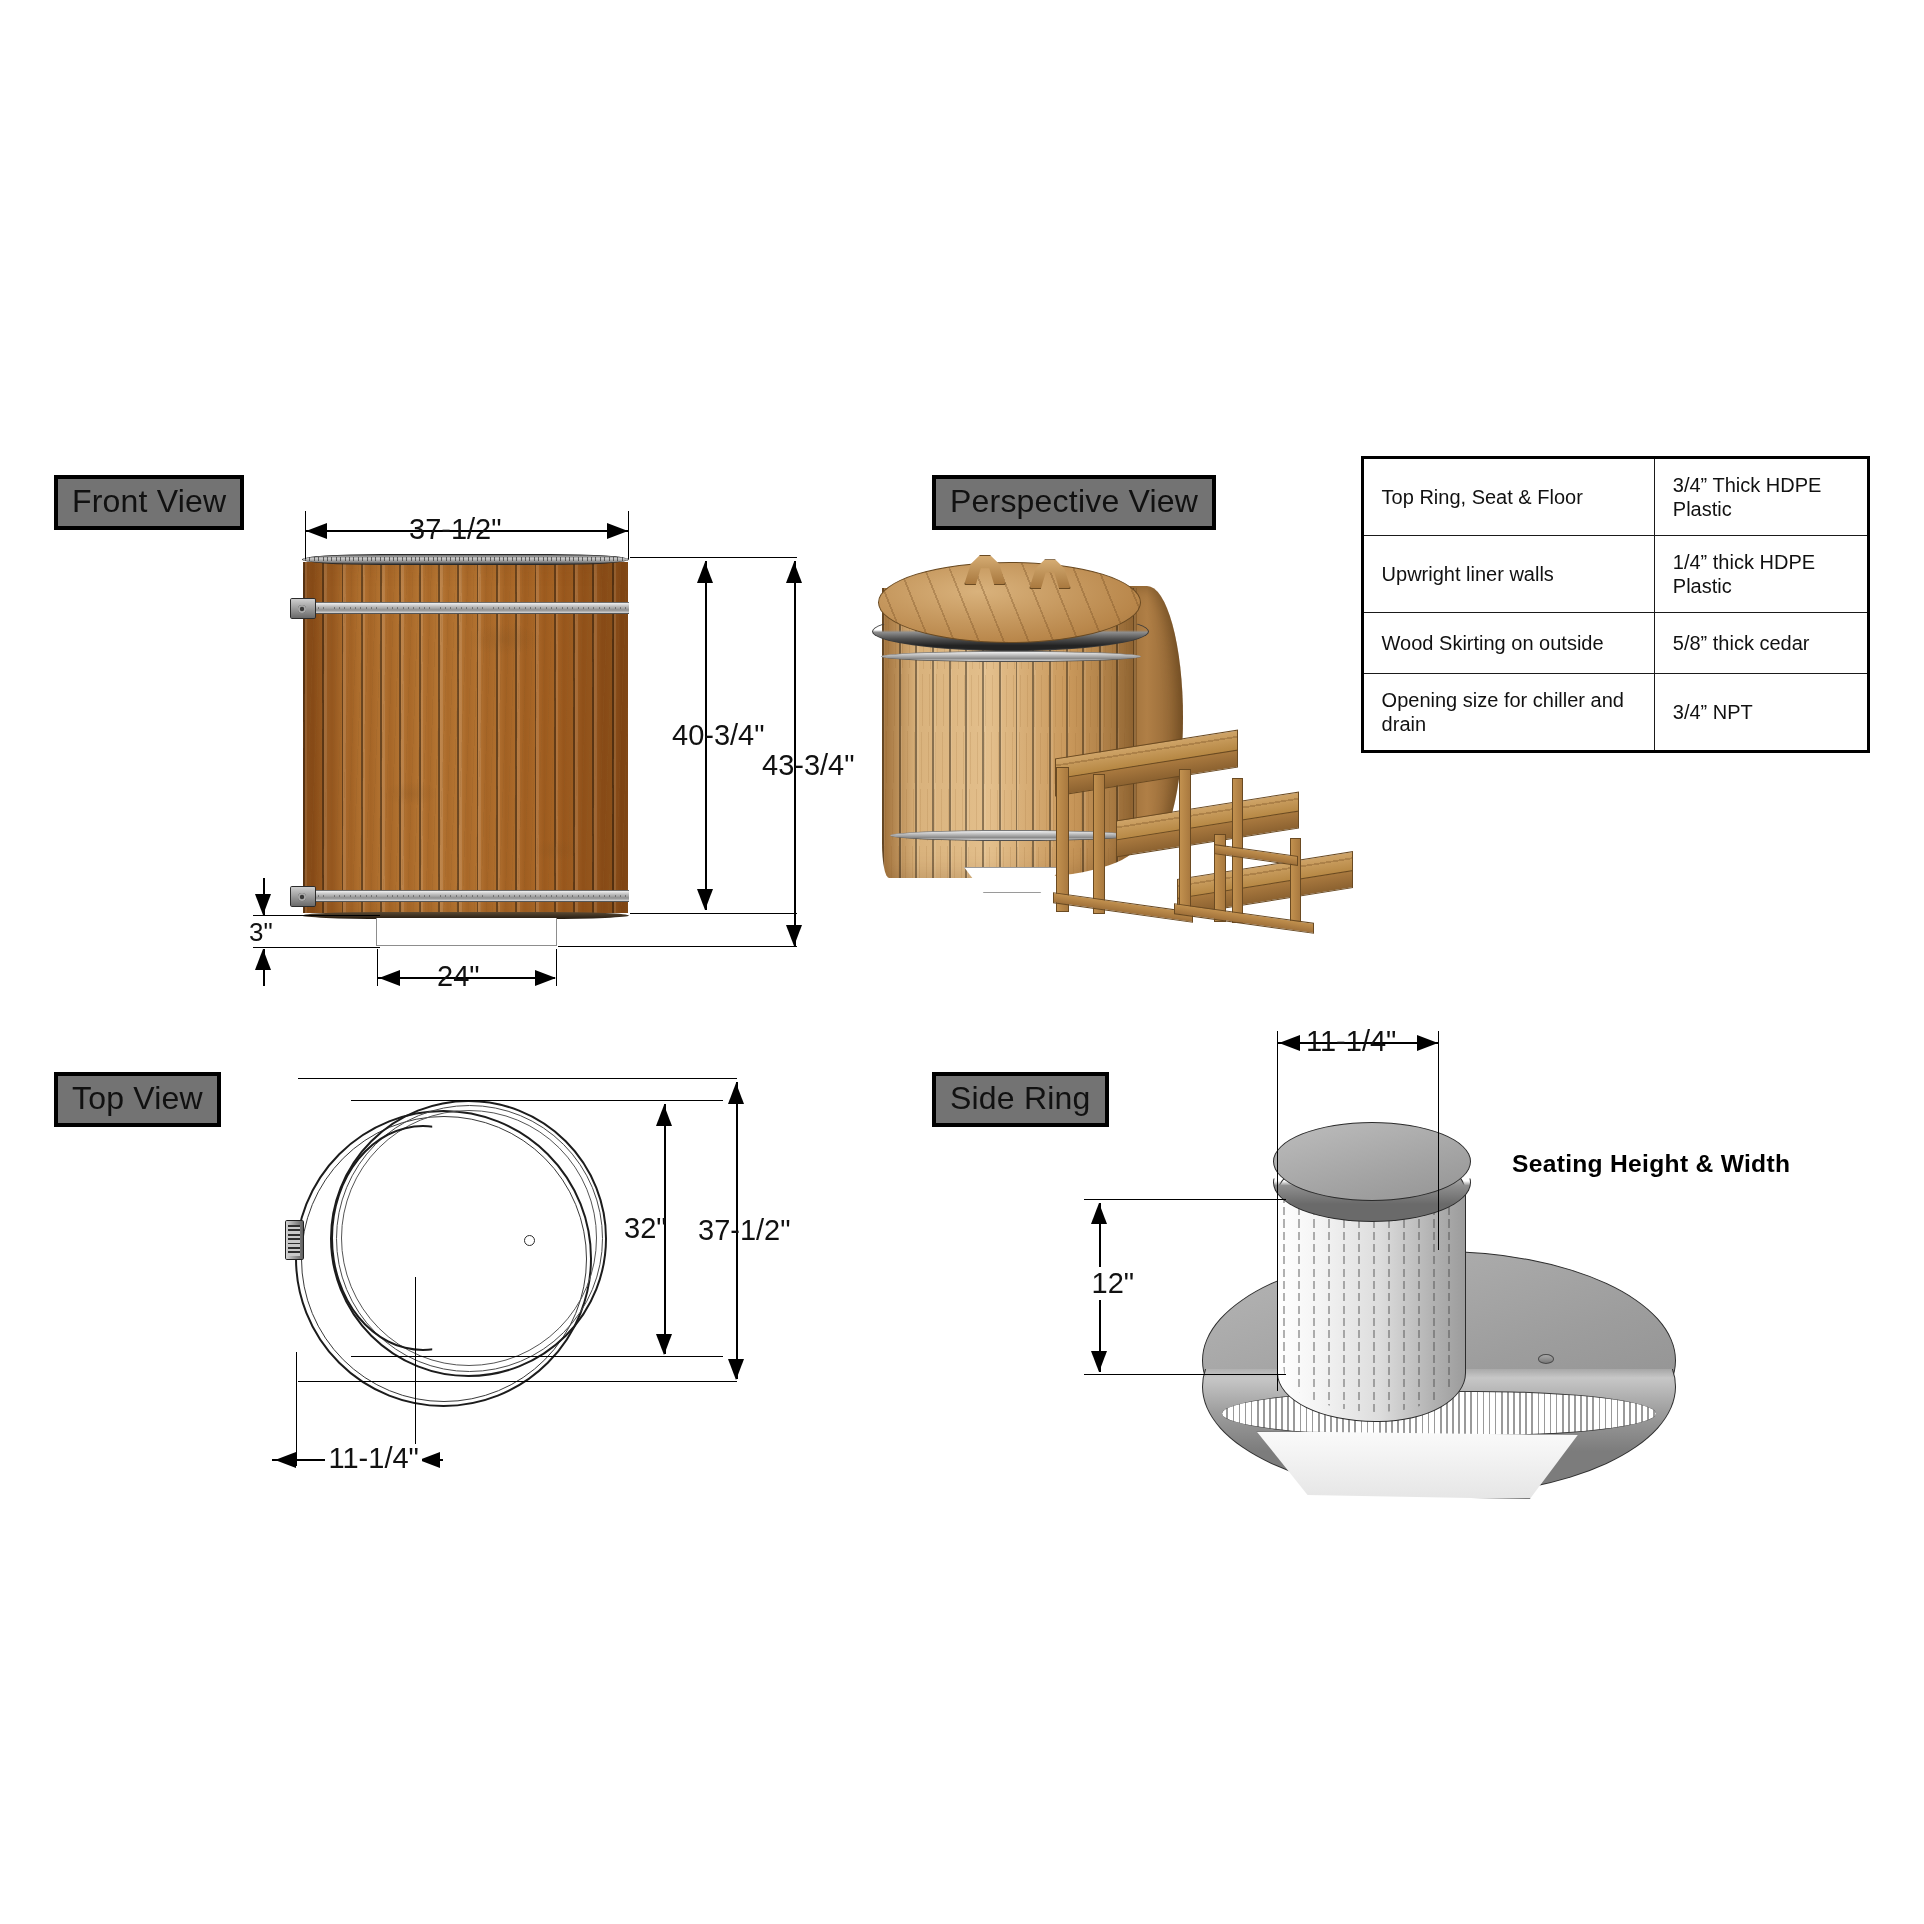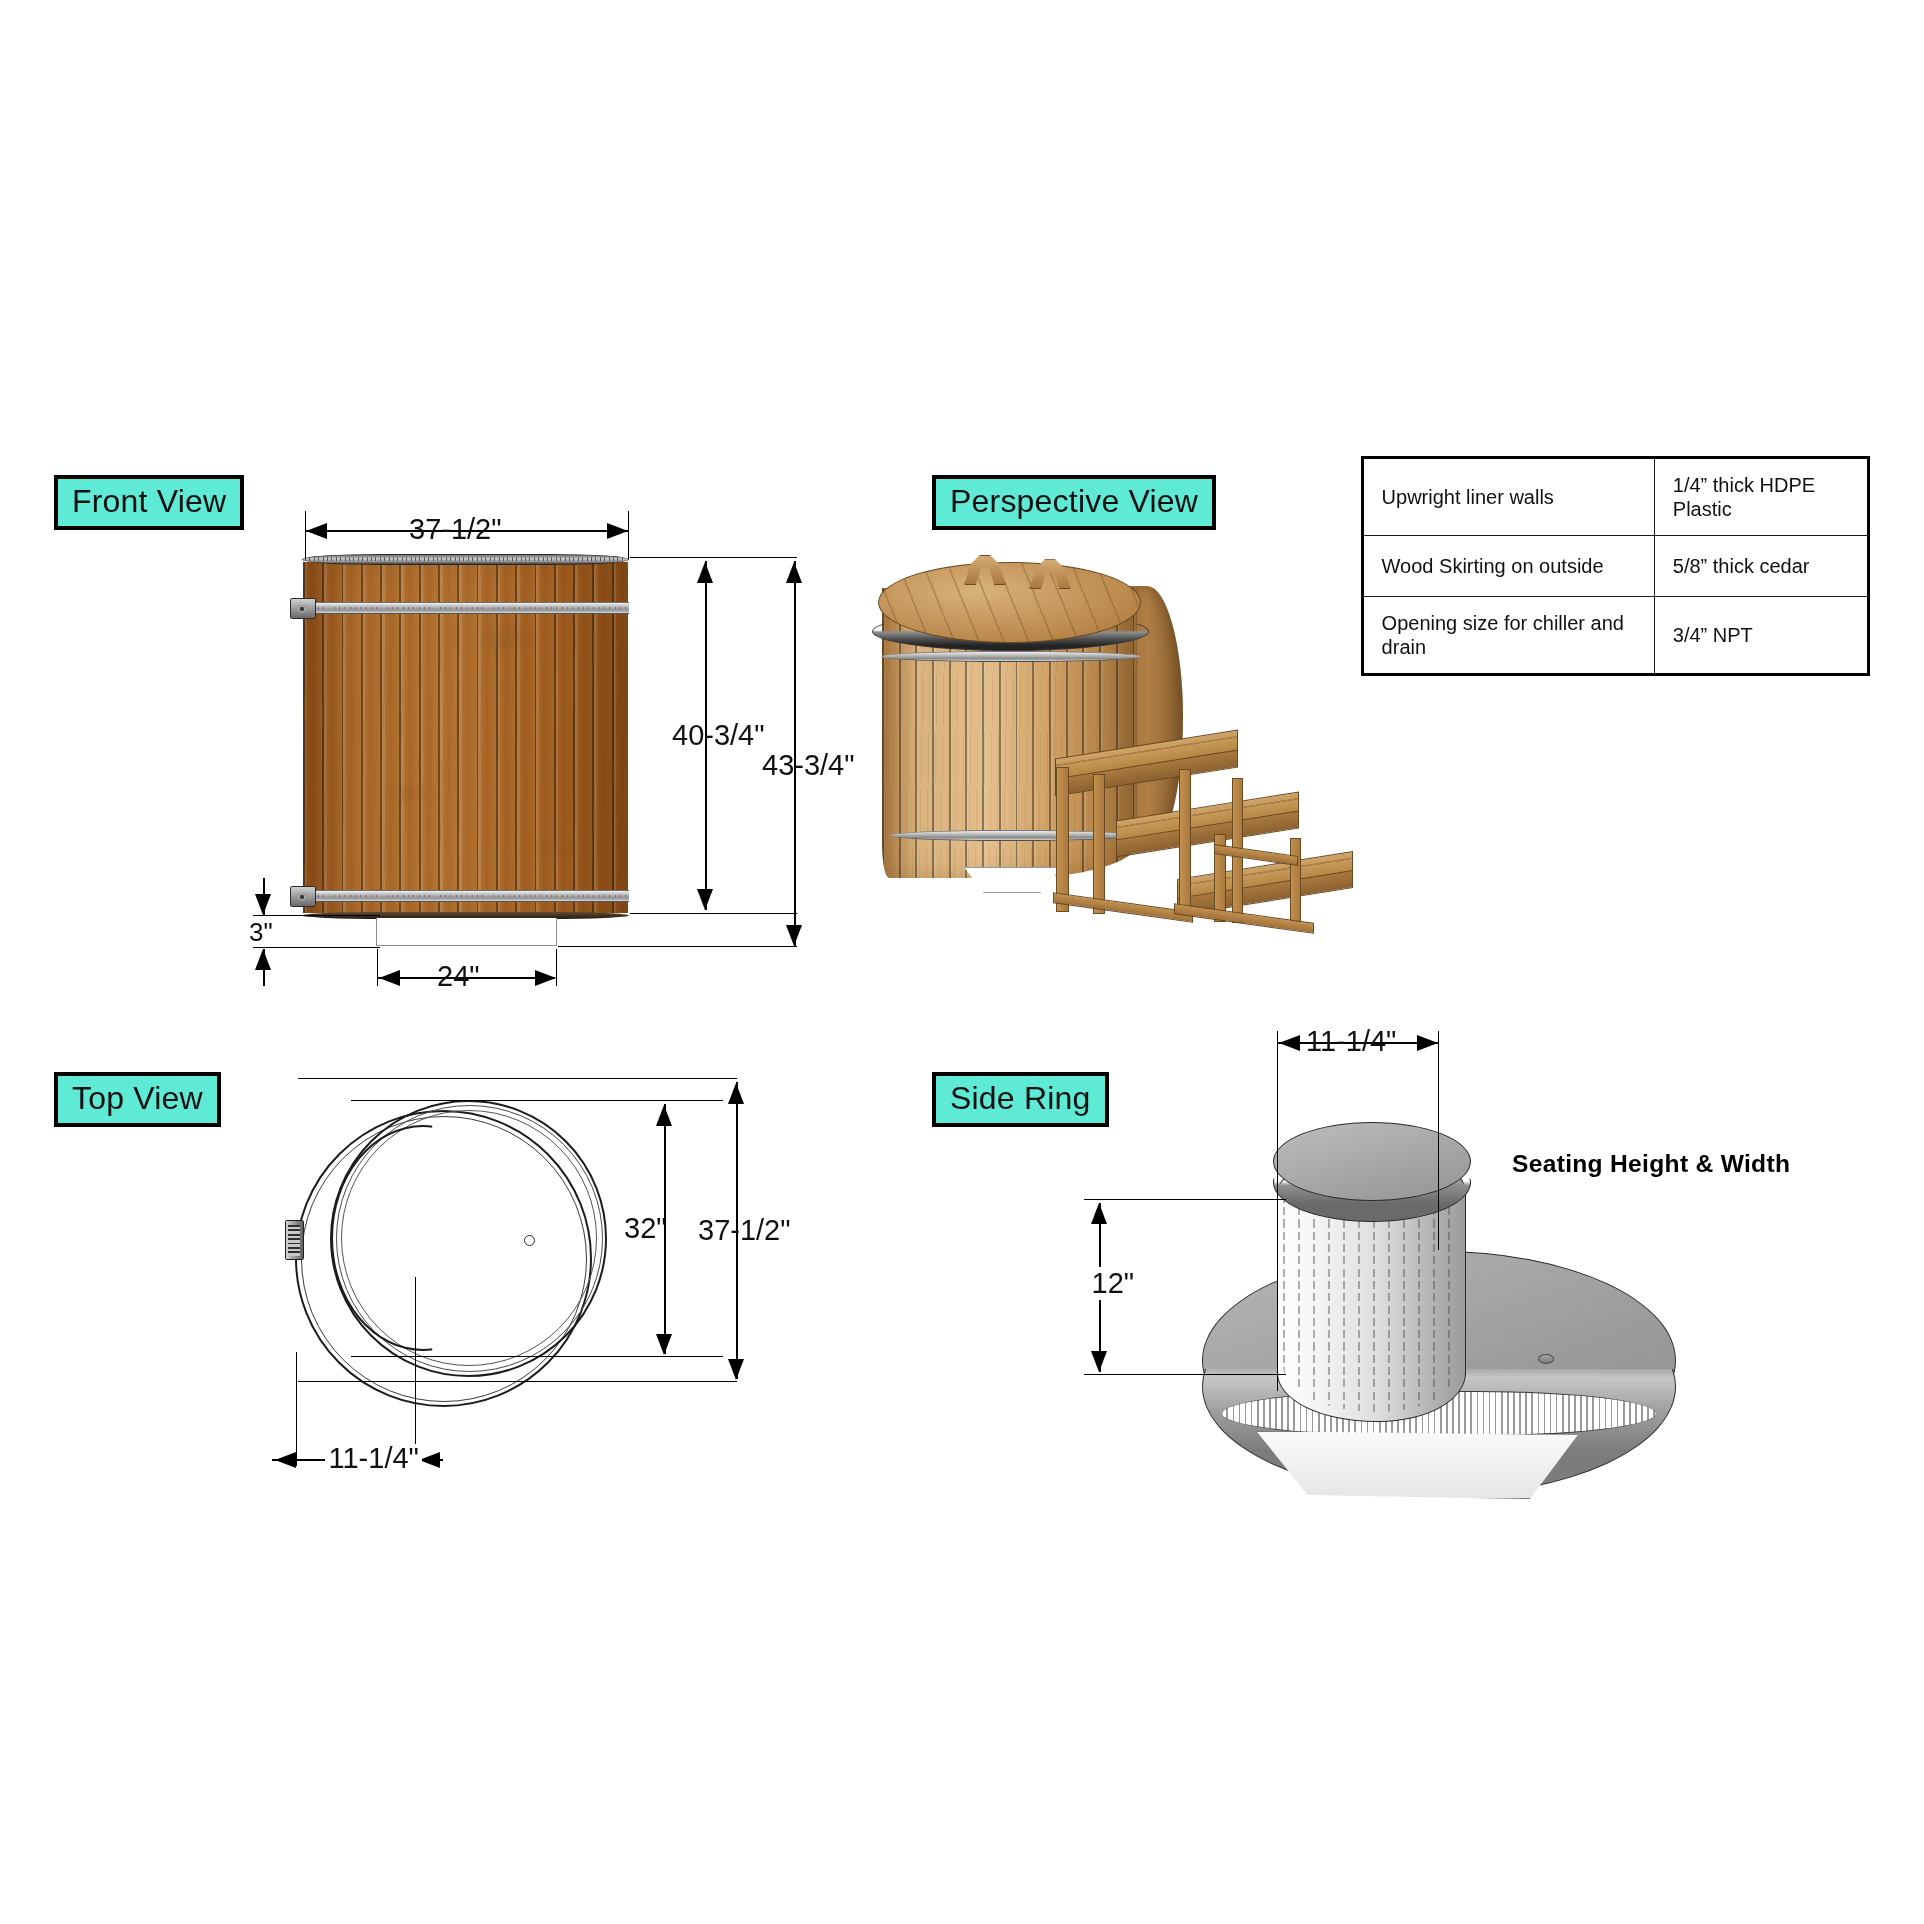--- a/index.html
+++ b/index.html
@@ -14,21 +14,21 @@
     font-family: "Liberation Sans", sans-serif;
     color: #000;
     overflow: hidden;
   }
   #sheet { position: absolute; inset: 0; }
 
   
   .view-label {
     position: absolute;
     border: 4.4px solid #000;
-    background: #5eead4;
+    background: #737373;
     padding: 3.5px 14px 7px 14px;
     font-size: 32px;
     line-height: 1.15;
     white-space: nowrap;
     letter-spacing: 0.2px;
     color: #111;
   }
   #lbl-front { left: 54px;  top: 475px; }
   #lbl-persp { left: 932px; top: 475px; }
   #lbl-top   { left: 54px;  top: 1072px; }
@@ -413,20 +413,24 @@
       <div class="leg" style="left:239px; top:162px; width:11.4px; height:88px;"></div>
 
       <div class="rail" style="left:1.8px;  top:226px; width:140px; height:11.4px; transform: skewY(8deg);"></div>
       <div class="rail" style="left:123px; top:237px; width:140px; height:11.4px; transform: skewY(8deg);"></div>
       <div class="rail" style="left:163px; top:174px; width:84px;  height:9.7px; transform: skewY(8deg);"></div>
     </div>
   </div>
 
   <table id="spec-table">
     <tbody>
+      <tr>
+        <td class="c1">Top Ring, Seat &amp; Floor</td>
+        <td class="c2">3/4” Thick HDPE Plastic</td>
+      </tr>
       <tr>
         <td class="c1">Upwright liner walls</td>
         <td class="c2">1/4” thick HDPE Plastic</td>
       </tr>
       <tr>
         <td class="c1">Wood Skirting on outside</td>
         <td class="c2">5/8” thick cedar</td>
       </tr>
       <tr>
         <td class="c1">Opening size for chiller and drain</td>

